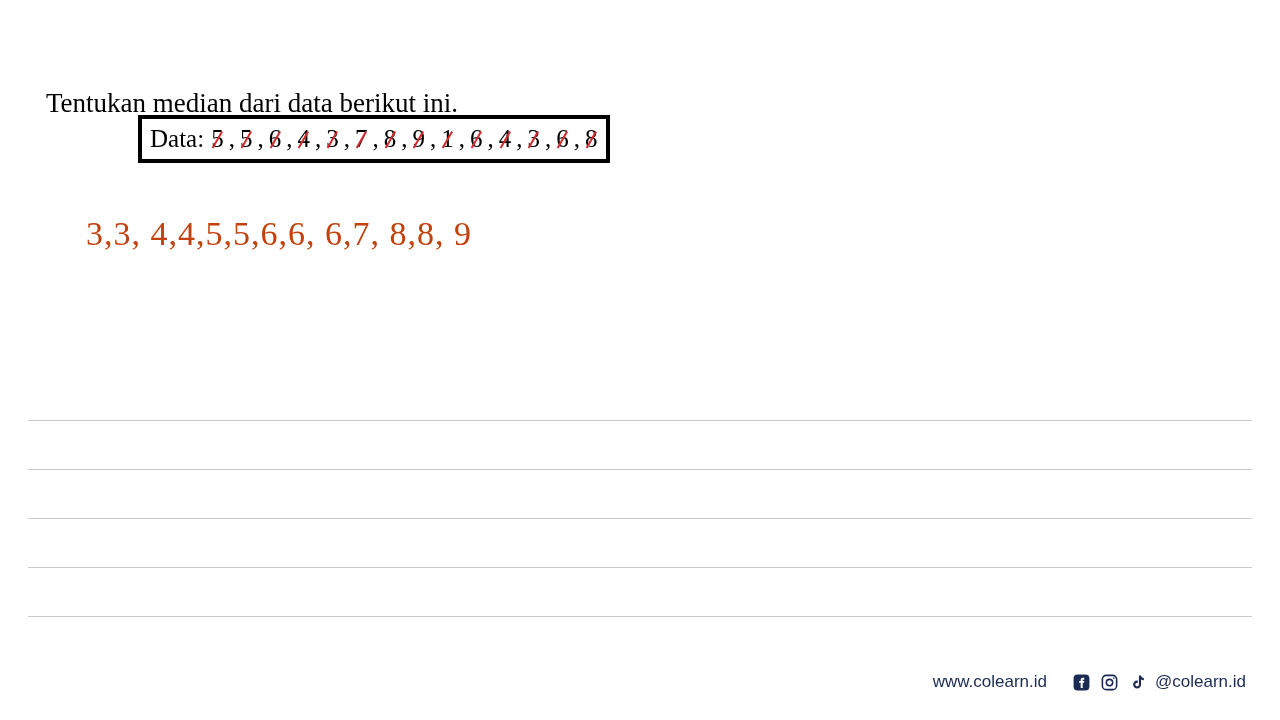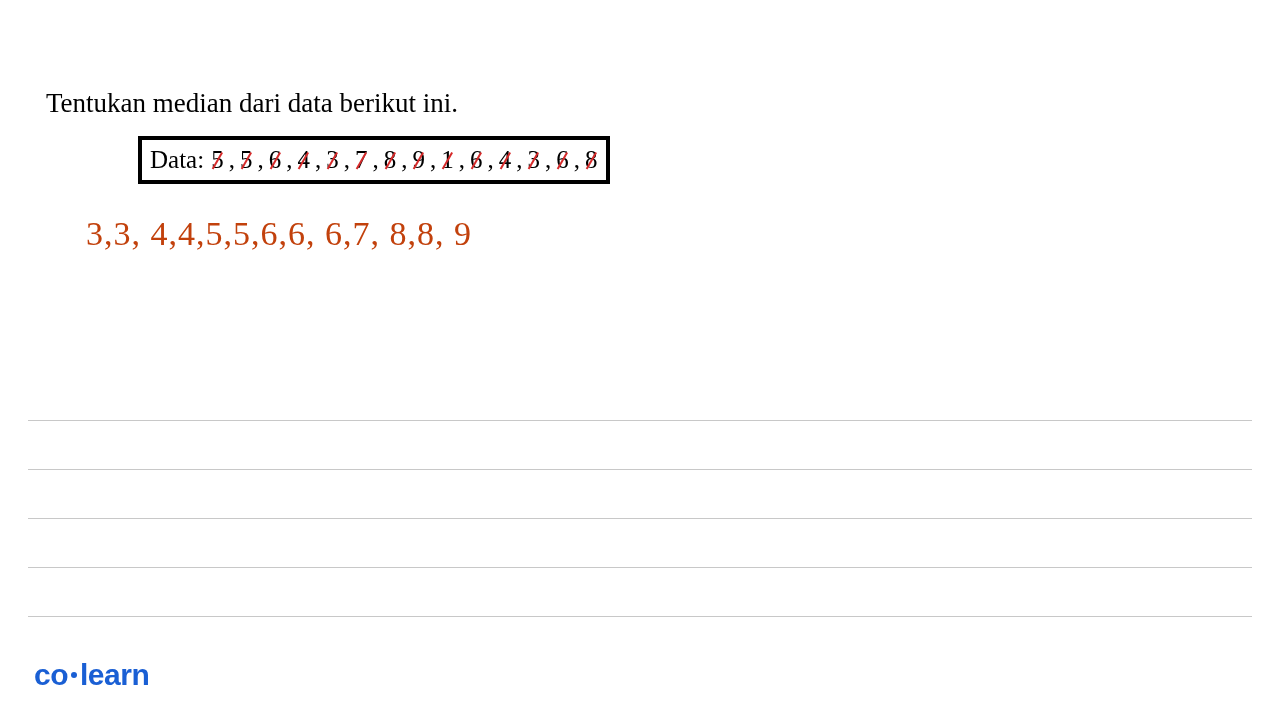--- a/index.html
+++ b/index.html
@@ -19,21 +19,21 @@
     .question {
       position: absolute;
       top: 88px;
       left: 46px;
       font-size: 27px;
       color: #000;
       font-family: Georgia, 'Times New Roman', serif;
     }
     .data-box {
       position: absolute;
-      top: 136px;
+      top: 115px;
       left: 138px;
       border: 4px solid #000;
       padding: 6px 8px;
       font-size: 25px;
       color: #000;
       font-family: Georgia, 'Times New Roman', serif;
       display: flex;
       align-items: center;
       gap: 4px;
     }
@@ -168,17 +168,38 @@
 
   <div class="ruled-lines">
     <div class="ruled-line"></div>
     <div class="ruled-line"></div>
     <div class="ruled-line"></div>
     <div class="ruled-line"></div>
     <div class="ruled-line"></div>
   </div>
 
   <div class="footer">
-    <div class="logo">
-      <span>co</span><span class="dot"></span><span>learn</span>
+    <div class="footer-right">
+      <span>www.colearn.id</span>
+      <div class="socials">
+        <span class="icon">
+          <svg viewBox="0 0 24 24" width="19" height="19" fill="#1a2a52">
+              <rect x="2" y="2" width="20" height="20" rx="5" ry="5"></rect>
+              <path d="M13.5 8.5h2V6h-2c-1.6 0-2.5 1-2.5 2.6V10H9v2.4h2V19h2.5v-6.6h1.8l.3-2.4h-2.1V8.9c0-.3.1-.4.5-.4z" fill="#fff"></path>
+            </svg>
+        </span>
+        <span class="icon">
+          <svg viewBox="0 0 24 24" width="19" height="19" fill="none" stroke="#1a2a52" stroke-width="2">
+              <rect x="3" y="3" width="18" height="18" rx="5" ry="5"></rect>
+              <circle cx="12" cy="12" r="4"></circle>
+              <circle cx="17.5" cy="6.5" r="1" fill="#1a2a52" stroke="none"></circle>
+            </svg>
+        </span>
+        <span class="icon">
+          <svg viewBox="0 0 24 24" width="19" height="19" fill="#1a2a52">
+              <path d="M16.5 3c.3 1.8 1.5 3.1 3.5 3.4v2.7c-1.3.1-2.5-.3-3.5-1v6.1c0 3-2.1 5.3-5 5.3-2.8 0-5-2.2-5-5s2.2-5 5-5c.3 0 .6 0 .9.1v2.8c-.3-.1-.6-.2-.9-.2-1.3 0-2.3 1-2.3 2.3s1 2.3 2.3 2.3 2.3-1 2.3-2.3V3h2.7z"></path>
+            </svg>
+        </span>
+        <span class="handle">@colearn.id</span>
+      </div>
     </div>
   </div>
 </div>
 
 </body></html>

